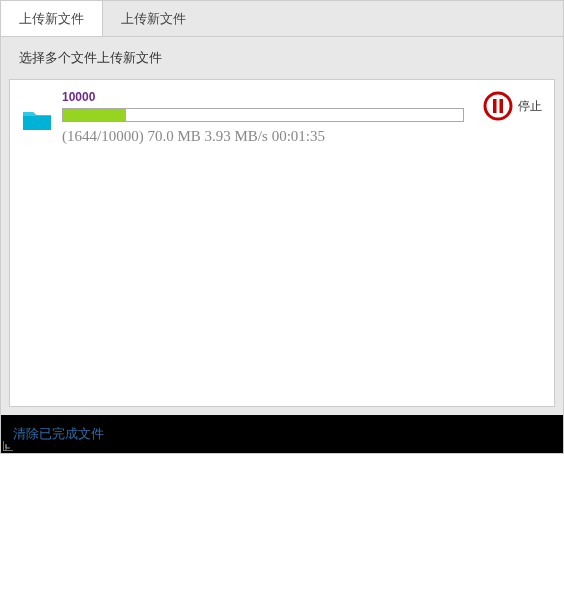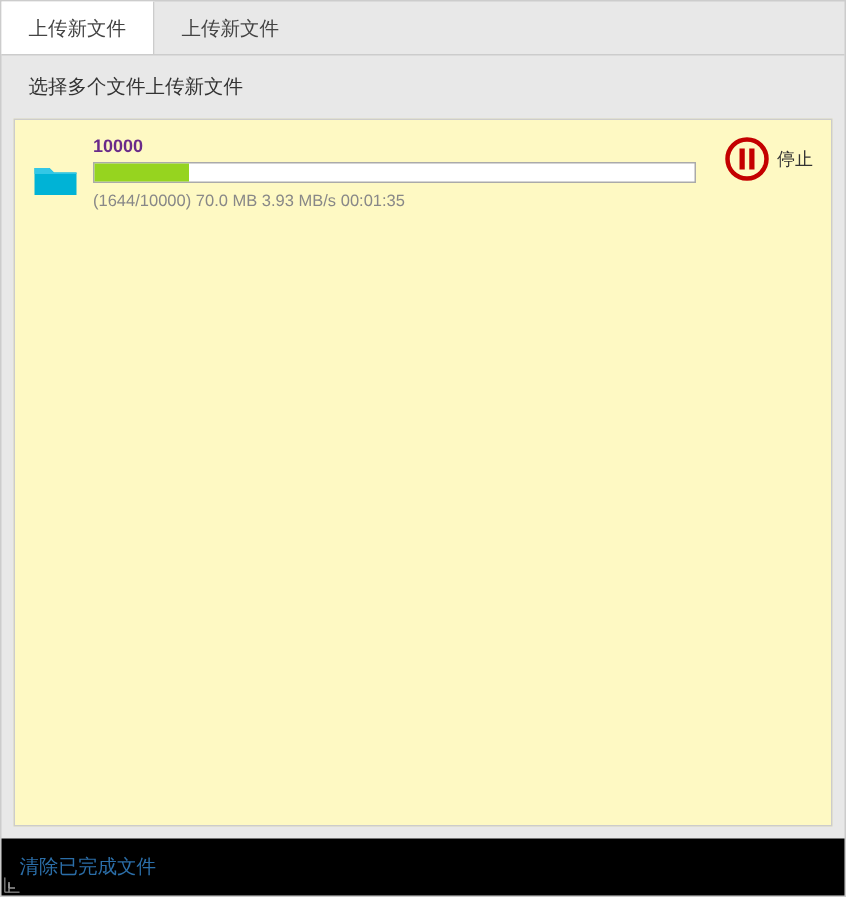--- a/index.html
+++ b/index.html
@@ -4,21 +4,21 @@
 <style>
 * { box-sizing: border-box; margin: 0; padding: 0; }
 body {
   font-family: "Microsoft YaHei", Arial, sans-serif;
   font-size: 13px;
   color: #333;
   background: #fff;
 }
 .panel {
   width: 564px;
-  height: 598px;
+  height: 454px;
   background: #e8e8e8;
   border: 1px solid #ccc;
   display: flex;
   flex-direction: column;
 }
 .tabs {
   display: flex;
   height: 36px;
   border-bottom: 1px solid #ccc;
 }
@@ -34,21 +34,21 @@
 }
 .toolbar {
   display: flex;
   padding: 12px 18px;
   color: #333;
 }
 .toolbar-item { cursor: pointer; }
 .content {
   flex: 1;
   margin: 0 8px 8px 8px;
-  background: #fef9c3;
+  background: #ffffff;
   border: 1px solid #ccc;
   overflow-y: auto;
   padding: 10px 12px;
 }
 .upload-row {
   display: flex;
   align-items: flex-start;
   gap: 10px;
 }
 .folder-icon {
@@ -74,22 +74,22 @@
   background: #fff;
   margin-top: 4px;
   position: relative;
 }
 .progress-inner {
   height: 100%;
   background: #96d41f;
 }
 .upload-stats {
   color: #888;
-  font-family: Liberation Sans, sans-serif;
-  font-size: 11px;
+  font-family: Liberation Serif, serif;
+  font-size: 15px;
   margin-top: 6px;
 }
 .stop-col {
   display: flex;
   align-items: center;
   gap: 4px;
   margin-left: 8px;
   cursor: pointer;
 }
 .stop-label { color: #333; font-size: 12px; }

